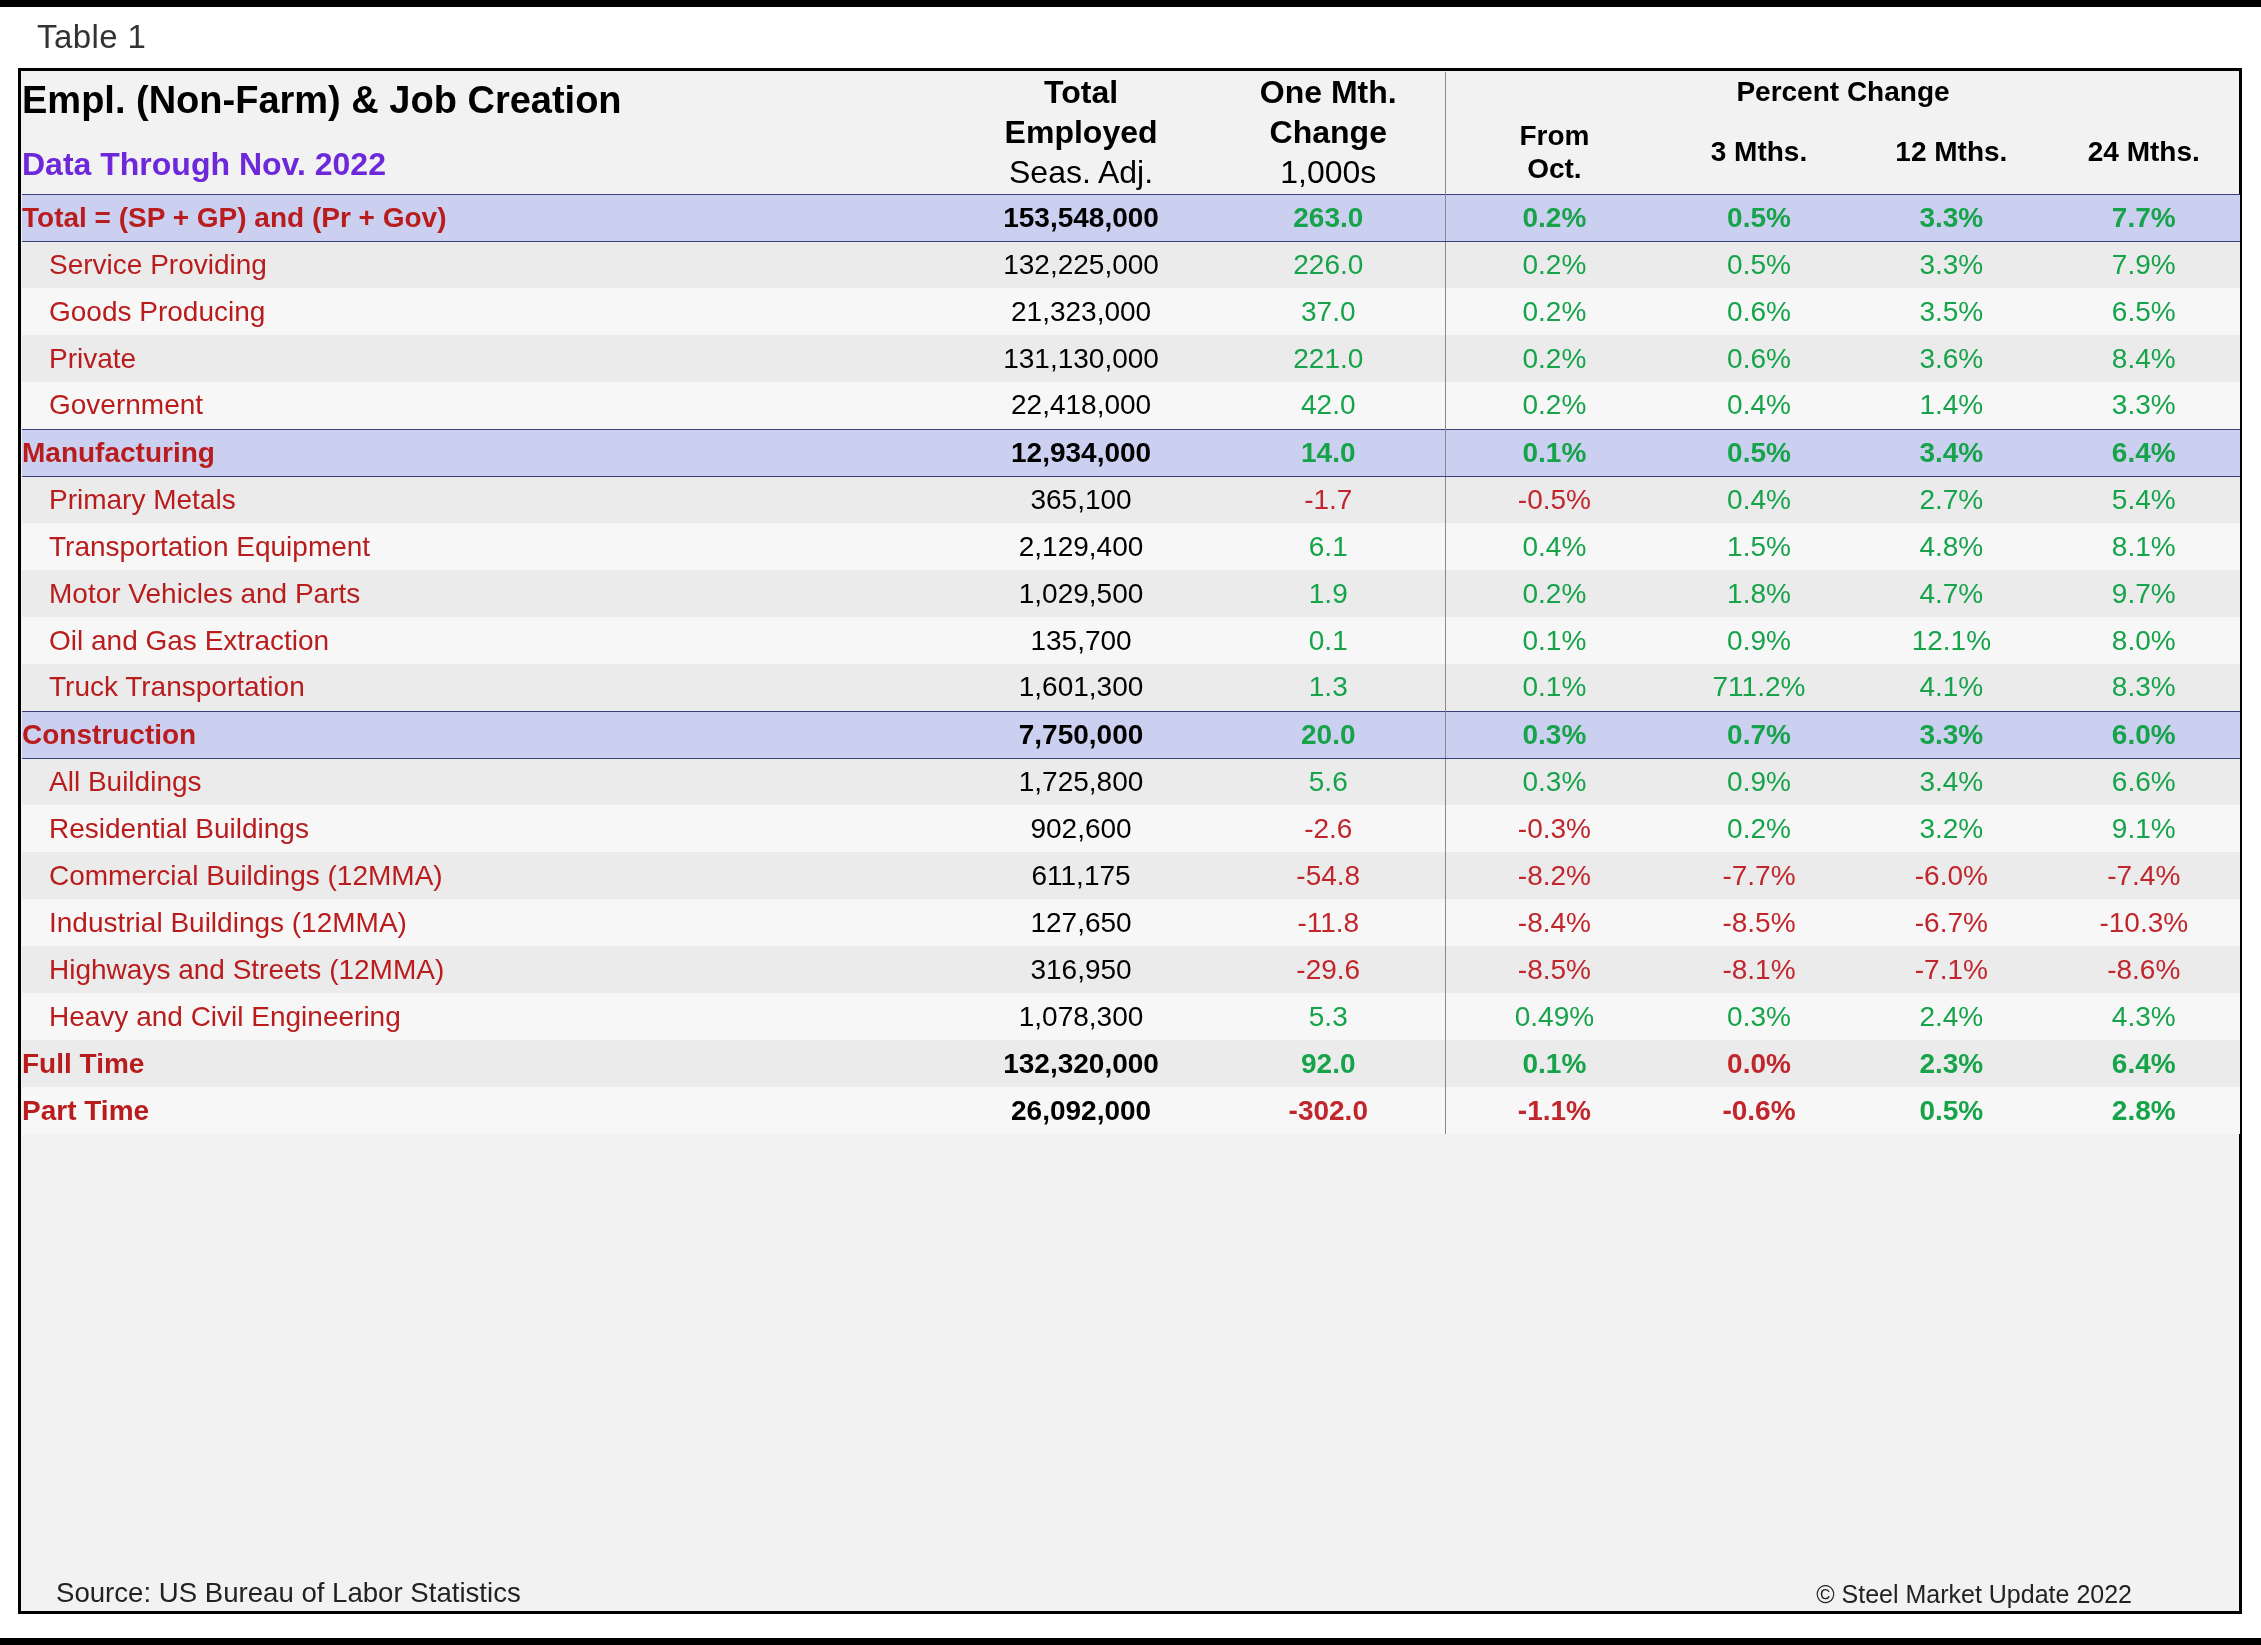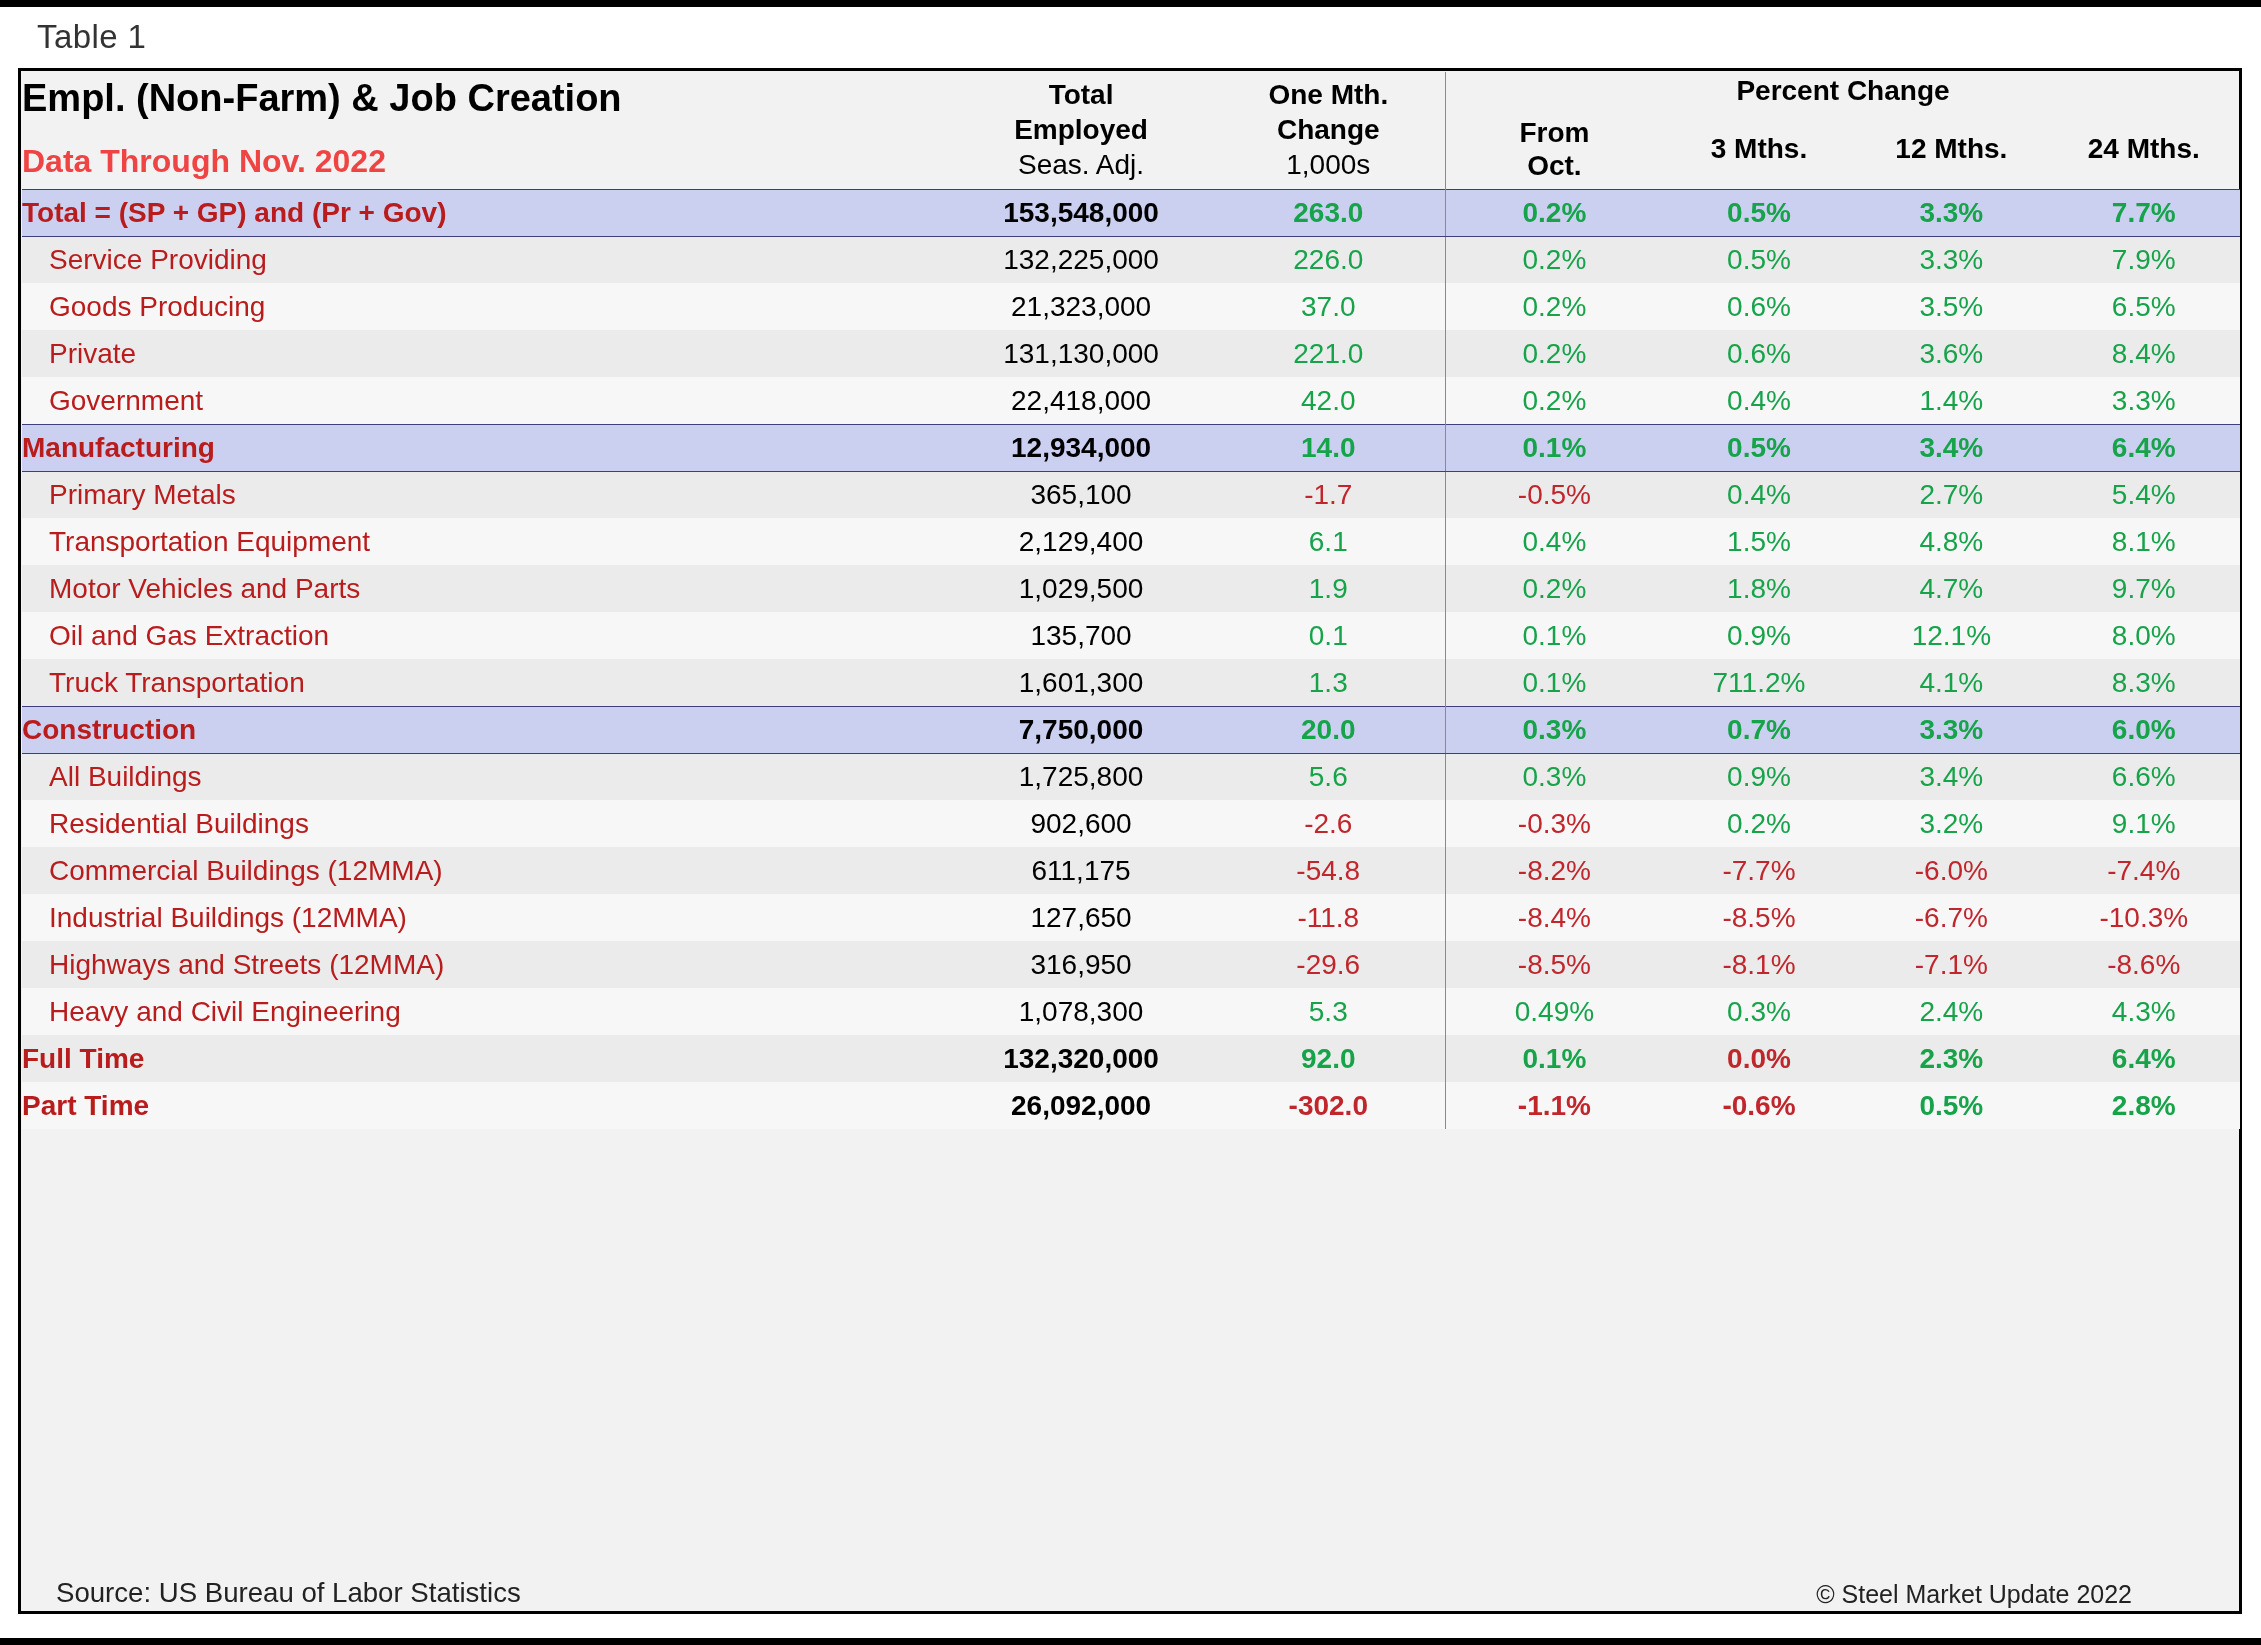--- a/index.html
+++ b/index.html
@@ -76,28 +76,28 @@
   .hdr-title {
     font-size: 38px;
     font-weight: bold;
     color: #000000;
     padding-top: 5px;
     white-space: nowrap;
   }
   .hdr-sub {
     font-size: 32px;
     font-weight: bold;
-    color: #ef4444;
+    color: #6d28d9;
     padding-top: 23.4px;
     padding-bottom: 8.4px;
     white-space: nowrap;
   }
   .hdr-col {
     text-align: center;
-    font-size: 28px;
+    font-size: 32px;
     color: #000000;
     vertical-align: top;
     padding-top: 18.4px;
   }
   .hdr-col .b {
     font-weight: bold;
     line-height: 1.25;
   }
   .hdr-col .n {
     font-weight: normal;

